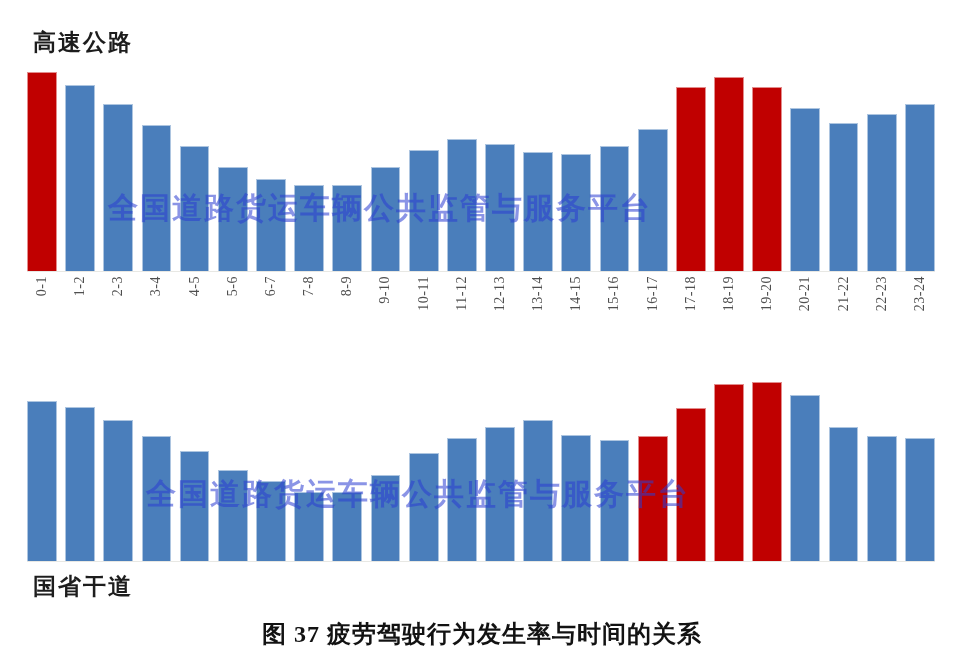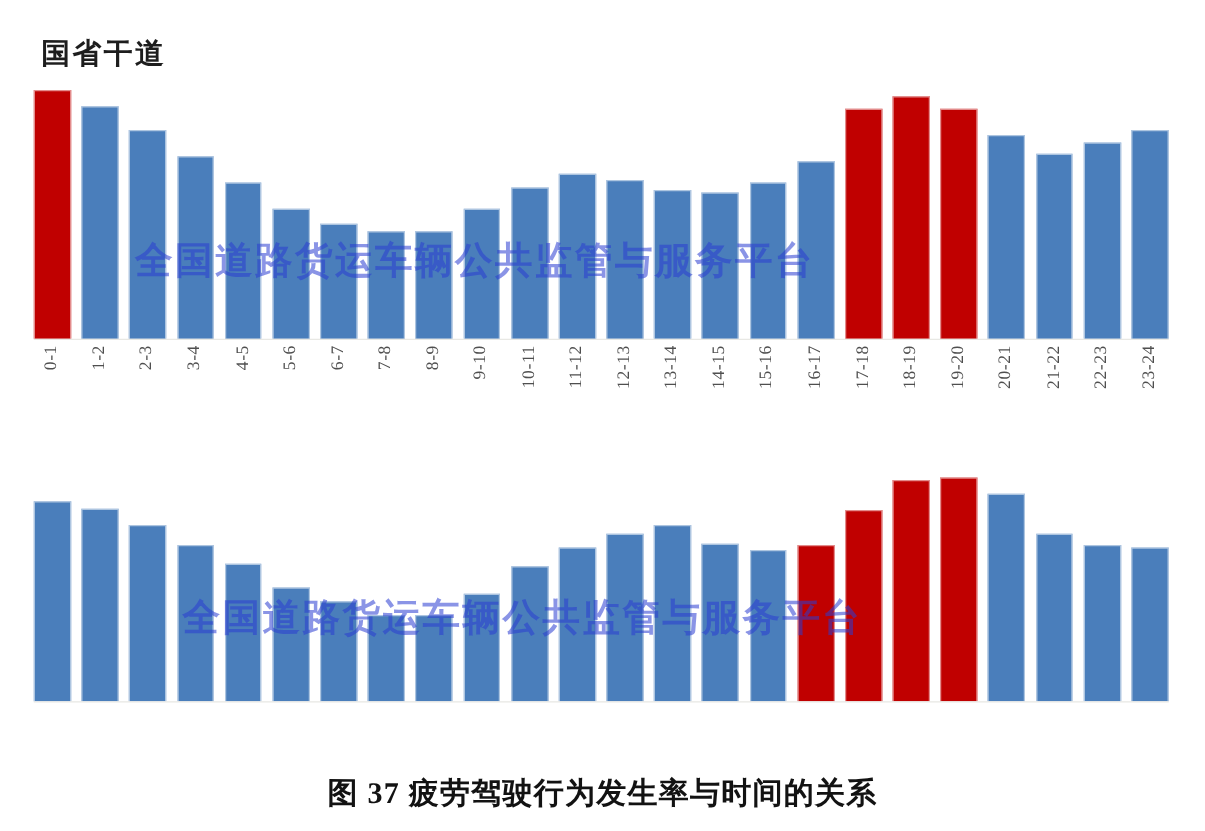--- a/index.html
+++ b/index.html
@@ -106,21 +106,21 @@
     font-weight:700;
     color:#121212;
     letter-spacing:1px;
   }
 </style>
 </head>
 <body>
 
 <div id="figure">
 
-  <div class="panel-title" id="title-top">国省干道</div>
+  <div class="panel-title" id="title-top">高速公路</div>
 
   <div class="plot" id="plot-top">
     <div class="bars" id="bars-top">
         <div class="bar red" title="0-1" style="height: 95%;"></div>
         <div class="bar blue" title="1-2" style="height: 89%;"></div>
         <div class="bar blue" title="2-3" style="height: 80%;"></div>
         <div class="bar blue" title="3-4" style="height: 70%;"></div>
         <div class="bar blue" title="4-5" style="height: 60%;"></div>
         <div class="bar blue" title="5-6" style="height: 50%;"></div>
         <div class="bar blue" title="6-7" style="height: 44%;"></div>
@@ -247,16 +247,17 @@
         <div class="bar blue" title="20-21" style="height: 89%;"></div>
         <div class="bar blue" title="21-22" style="height: 72%;"></div>
         <div class="bar blue" title="22-23" style="height: 67%;"></div>
         <div class="bar blue" title="23-24" style="height: 66%;"></div>
       </div>
     <div class="baseline"></div>
   </div>
 
   <div class="watermark" id="watermark-bottom">全国道路货运车辆公共监管与服务平台</div>
 
+  <div class="panel-title" id="title-bottom">国省干道</div>
 
   <div id="caption">图 37 疲劳驾驶行为发生率与时间的关系</div>
 
 </div>
 
 </body></html>

